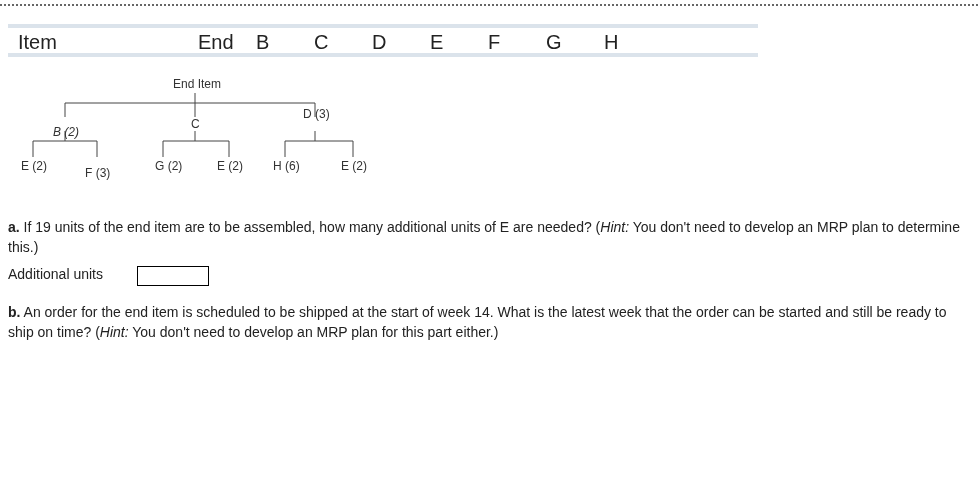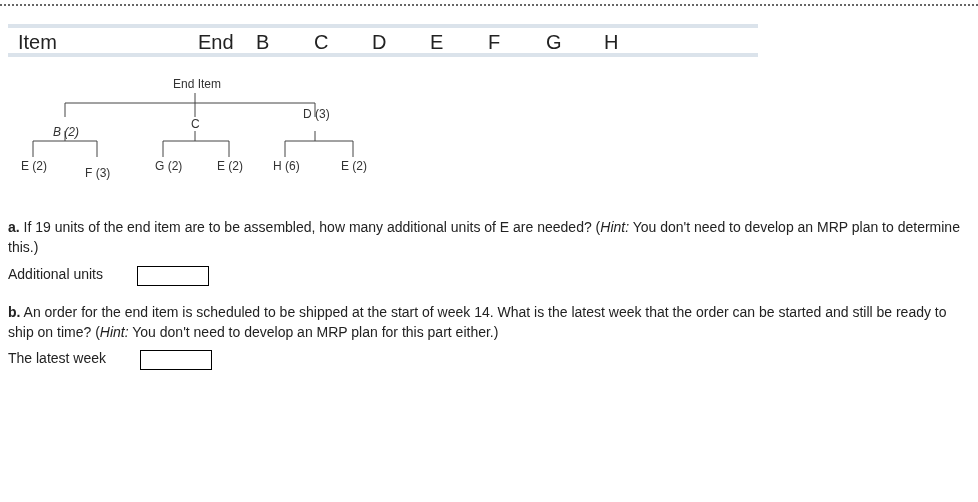--- a/index.html
+++ b/index.html
@@ -139,18 +139,14 @@
     <b class="qletter">a.</b><span> If 19 units of the end item are to be assembled, how many additional units of E are needed? (</span><i>Hint:</i><span> You don't need to develop an MRP plan to determine this.)</span>
   </div>
   <div class="answer-row">
     <span class="answer-label">Additional units</span>
     <input class="answer-box" type="text" style="">
   </div>
 
   <div class="q-row">
     <b class="qletter">b.</b><span> An order for the end item is scheduled to be shipped at the start of week 14. What is the latest week that the order can be started and still be ready to ship on time? (</span><i>Hint:</i><span> You don't need to develop an MRP plan for this part either.)</span>
   </div>
-  <div class="answer-row">
-    <span class="answer-label">The latest week</span>
-    <input class="answer-box" type="text" style="">
-  </div>
 
 </div>
 
 </body></html>

